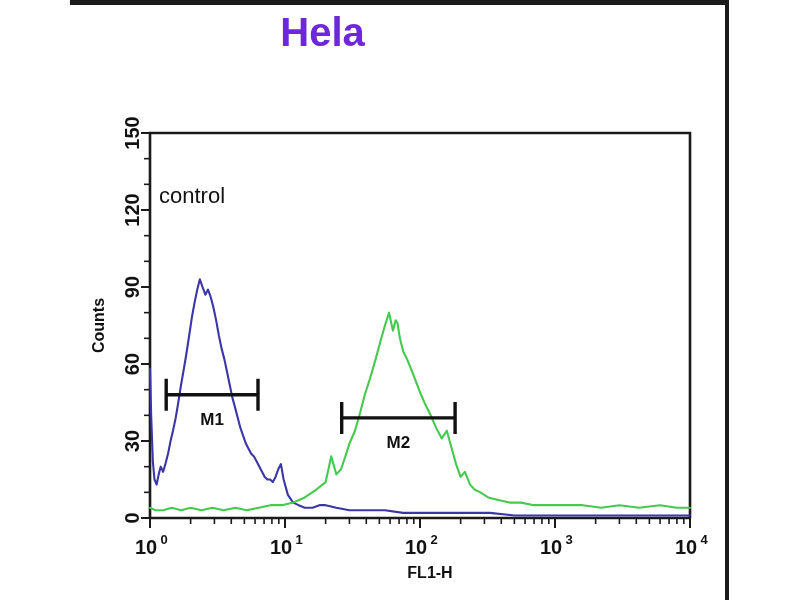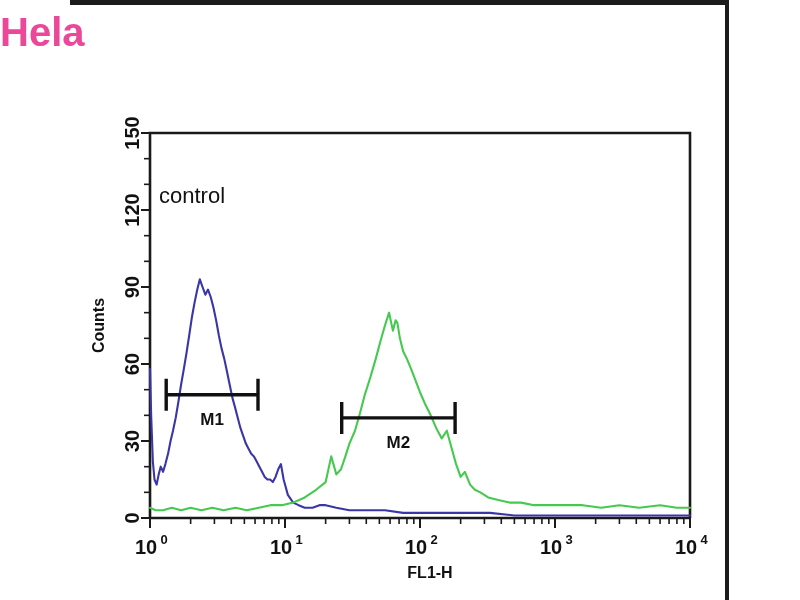--- a/index.html
+++ b/index.html
@@ -34,23 +34,24 @@
     top: 0px;
     width: 4px;
     height: 600px;
     background: #1b1b1b;
   }
   .chart-title {
     position: absolute;
     left: 0px;
     top: 10px;
     width: 645px;
+    text-align: center;
     font-size: 40px;
     font-weight: bold;
-    color: #ec4899;
+    color: #6d28d9;
     letter-spacing: 0px;
     font-family: "Liberation Sans", sans-serif;
   }
   #plot-svg {
     position: absolute;
     left: 0;
     top: 0;
   }
   .axis-line {
     stroke: #1a1a1a;

